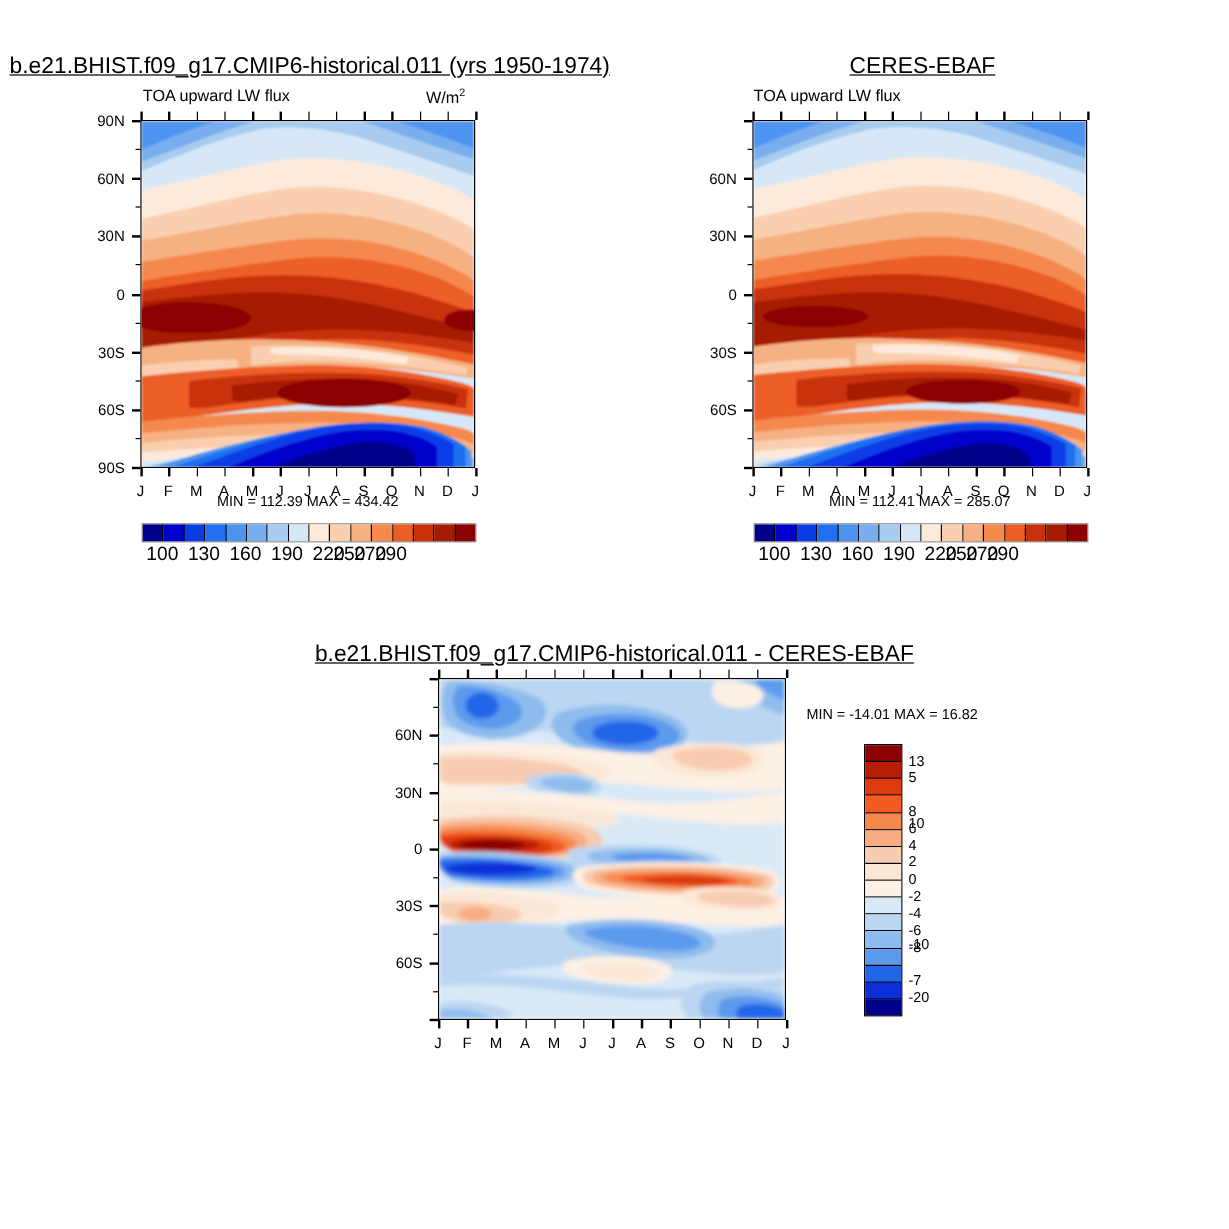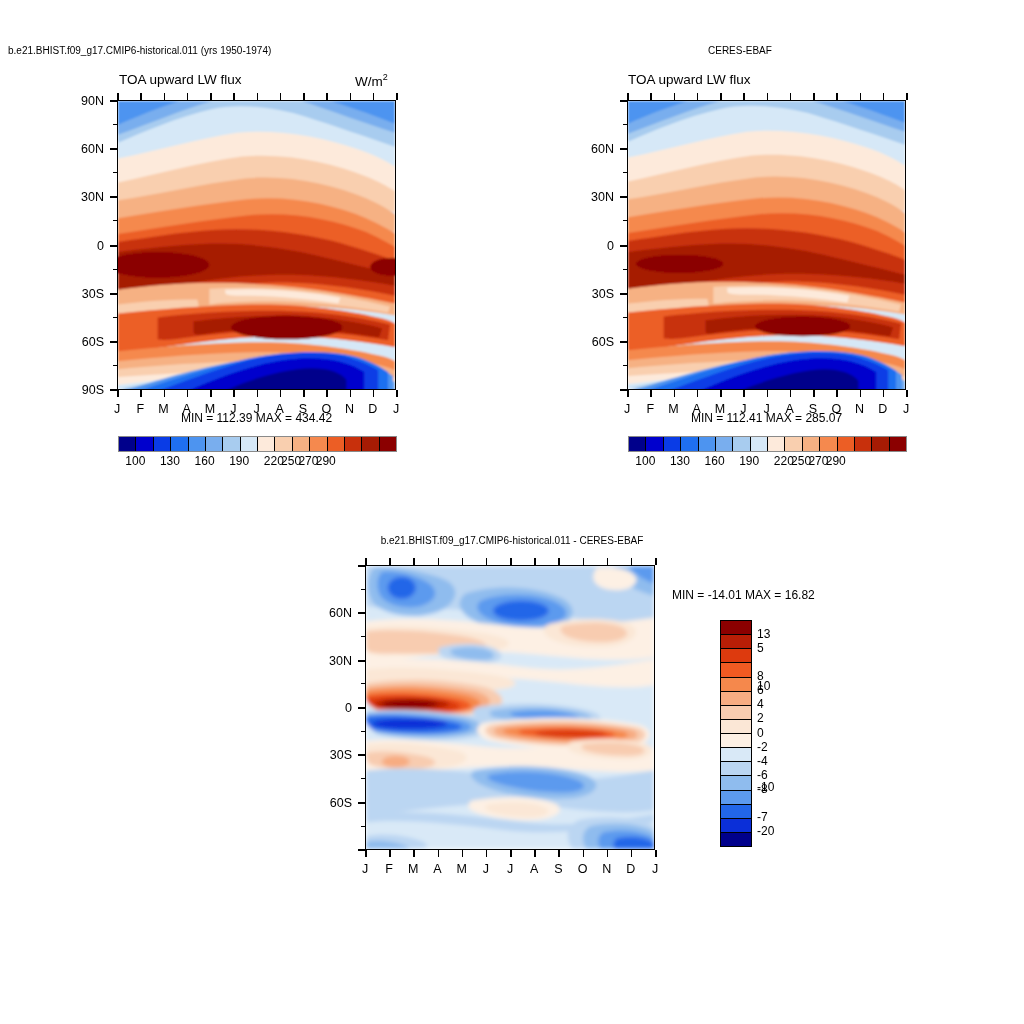--- a/index.html
+++ b/index.html
@@ -2,35 +2,35 @@
 <html><head>
 <meta charset="utf-8">
 <style>
   html,body{margin:0;padding:0;}
   body{
     width:1024px;height:1024px;background:#ffffff;
     font-family:"Liberation Sans","DejaVu Sans",sans-serif;
     color:#000;position:relative;overflow:hidden;
   }
   .abs{position:absolute;}
-  .ttl{font-size:10px;white-space:nowrap;}
+  .ttl{font-size:19px;white-space:nowrap;text-decoration:underline;}
   .sub{font-size:13.5px;white-space:nowrap;}
   .tiny{font-size:12px;white-space:nowrap;}
   .plotbox{position:absolute;border:1.6px solid #000;box-sizing:border-box;overflow:hidden;background:#fff;}
   .field{position:absolute;left:0;top:0;width:100%;height:100%;}
   .field svg{display:block;width:100%;height:100%;}
   .ytick{position:absolute;width:7px;height:1.6px;background:#000;}
   .ytickm{position:absolute;width:4px;height:1.4px;background:#000;}
   .xtick{position:absolute;height:7px;width:1.6px;background:#000;}
   .ylab{position:absolute;font-size:12.5px;text-align:right;transform:translateY(-50%);white-space:nowrap;}
   .xlab{position:absolute;font-size:12.5px;text-align:center;transform:translateX(-50%);white-space:nowrap;}
   .cbar{position:absolute;display:flex;border:1px solid #8a8a8a;box-sizing:content-box;}
   .cbar .cell{flex:1 1 0;border-right:1px solid #000;}
   .cbar .cell:last-child{border-right:none;}
-  .cbarlab{position:absolute;font-size:12px;text-align:center;transform:translateX(-50%);white-space:nowrap;}
+  .cbarlab{position:absolute;font-size:16px;text-align:center;transform:translateX(-50%);white-space:nowrap;}
   .vbar{position:absolute;border:1px solid #000;box-sizing:content-box;display:flex;flex-direction:column;}
   .vbar .vcell{flex:1 1 0;border-bottom:1px solid #000;}
   .vbar .vcell:last-child{border-bottom:none;}
   .vbarlab{position:absolute;font-size:12px;white-space:nowrap;transform:translateY(-50%);}
   .center{text-align:center;}
 </style>
 </head>
 <body>
 
 <div class="abs ttl" style="left:8px;top:45px;">b.e21.BHIST.f09_g17.CMIP6-historical.011 (yrs 1950-1974)</div>

